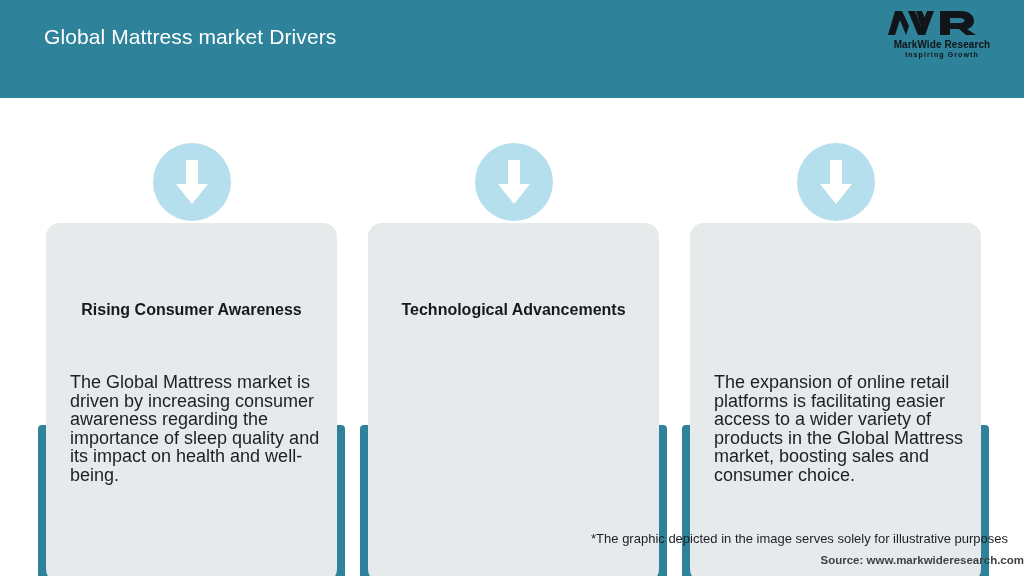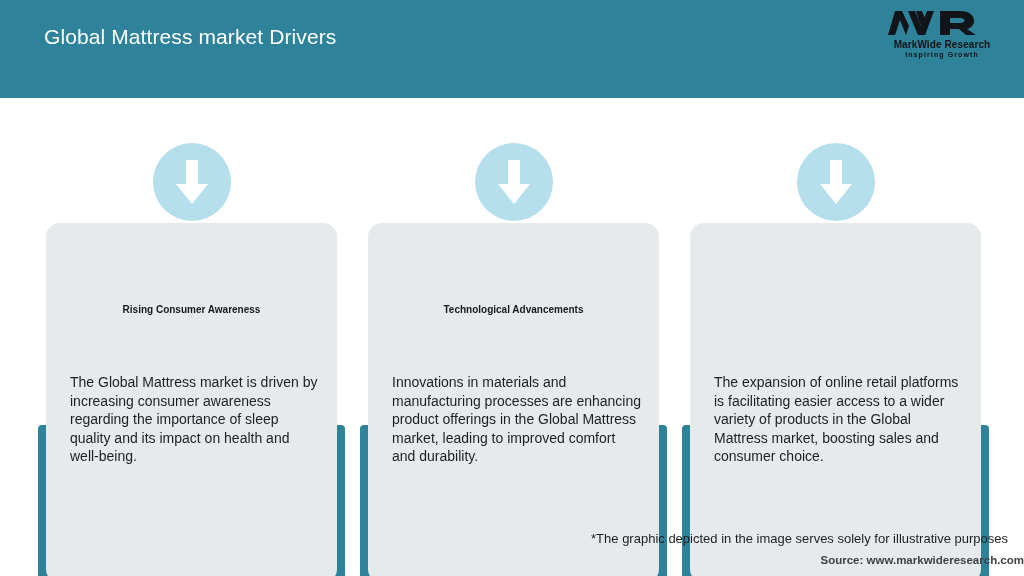--- a/index.html
+++ b/index.html
@@ -106,32 +106,32 @@
     background: #e6eaeb;
     border-radius: 14px;
   }
 
   .card-title {
     position: absolute;
     left: 14px;
     top: 78px;
     width: 263px;
     text-align: center;
-    font-size: 10px;
+    font-size: 16px;
     font-weight: bold;
     color: #17191c;
     line-height: 18px;
   }
 
   .card-body {
     position: absolute;
     left: 24px;
     top: 150px;
     width: 250px;
-    font-size: 14px;
+    font-size: 18px;
     color: #1d1f22;
     line-height: 18.5px;
     text-align: left;
   }
 
   
   .badge {
     position: absolute;
     top: 0;
     left: 50%;
@@ -207,21 +207,20 @@
       <svg viewBox="0 0 40 48">
         <polygon points="14,2 26,2 26,26 36,26 20,46 4,26 14,26" fill="#ffffff"></polygon>
       </svg>
     </div>
   </div>
 
   <div class="card-wrap c1">
     <div class="accent-frame"></div>
     <div class="card">
       <div class="card-title">Technological Advancements</div>
-      <div class="card-body">Innovations in materials and manufacturing processes are enhancing product offerings in the Global Mattress market, leading to improved comfort and durability.</div>
     </div>
     <div class="badge">
       <svg viewBox="0 0 40 48">
         <polygon points="14,2 26,2 26,26 36,26 20,46 4,26 14,26" fill="#ffffff"></polygon>
       </svg>
     </div>
   </div>
 
   <div class="card-wrap c2">
     <div class="accent-frame"></div>

